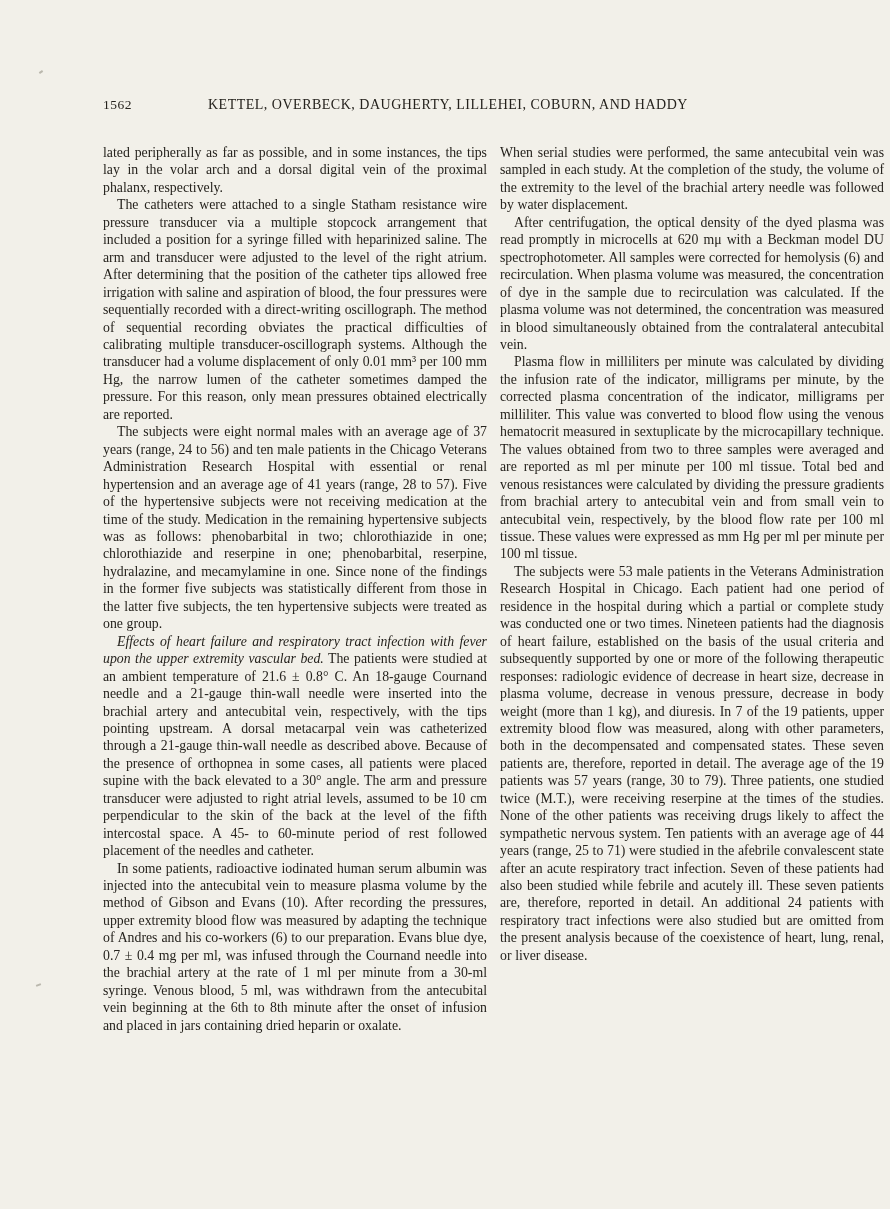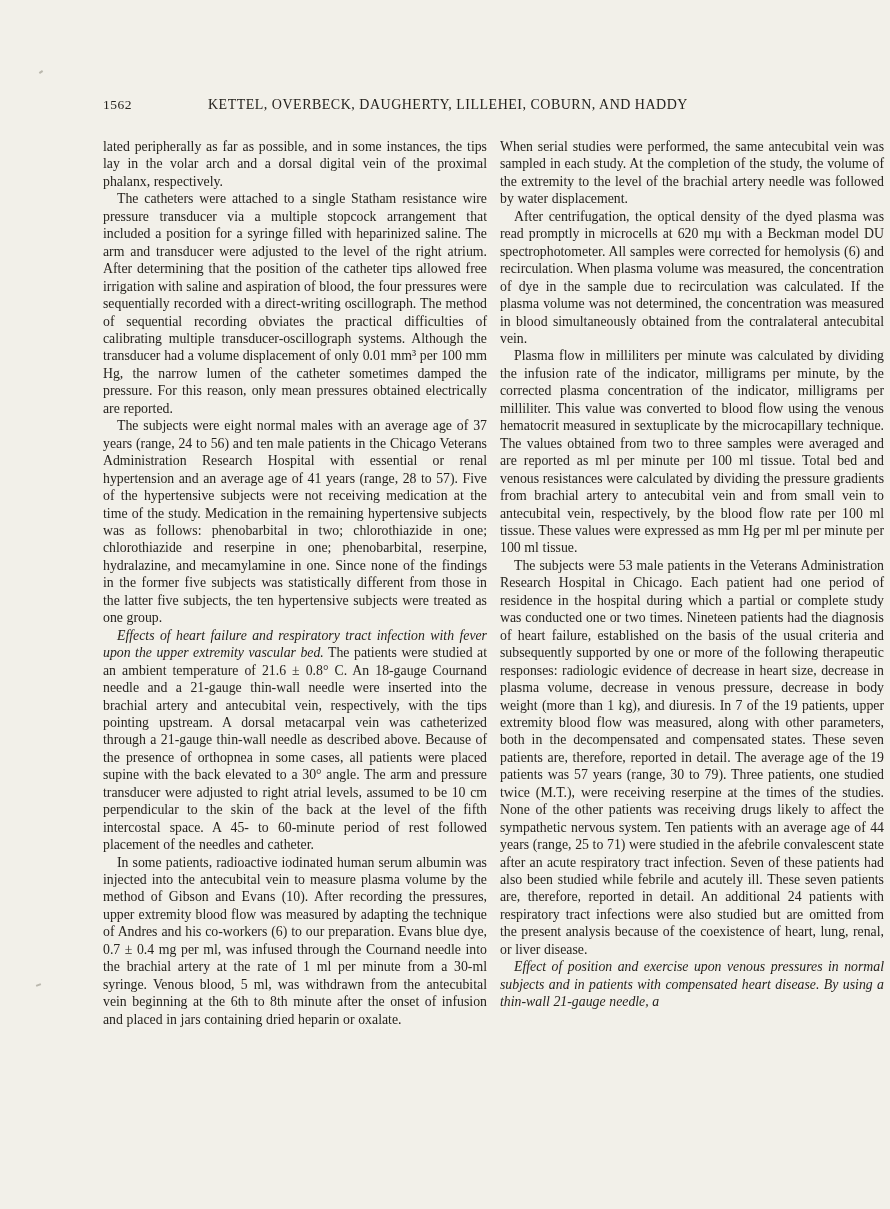--- a/index.html
+++ b/index.html
@@ -33,20 +33,21 @@
     font-size: 14px;
     letter-spacing: 0.5px;
   }
   .columns {
     margin-top: 25px;
     display: flex;
     justify-content: space-between;
   }
   .column {
     width: 384px;
+    margin-top: 6px;
   }
   .para {
     margin: 0;
     font-size: 13.8px;
     line-height: 17.45px;
     text-align: justify;
     hyphens: auto;
     -webkit-hyphens: auto;
     word-spacing: 0.2px;
   }
@@ -86,16 +87,15 @@
         <p class="para indent">The catheters were attached to a single Statham resistance wire pressure transducer via a multiple stopcock arrangement that included a position for a syringe filled with heparinized saline. The arm and transducer were adjusted to the level of the right atrium. After determining that the position of the catheter tips allowed free irrigation with saline and aspiration of blood, the four pressures were sequentially recorded with a direct-writing oscillograph. The method of sequential recording obviates the practical difficulties of calibrating multiple transducer-oscillograph systems. Although the transducer had a volume displacement of only 0.01 mm³ per 100 mm Hg, the narrow lumen of the catheter sometimes damped the pressure. For this reason, only mean pressures obtained electrically are reported.</p>
         <p class="para indent">The subjects were eight normal males with an average age of 37 years (range, 24 to 56) and ten male patients in the Chicago Veterans Administration Research Hospital with essential or renal hypertension and an average age of 41 years (range, 28 to 57). Five of the hypertensive subjects were not receiving medication at the time of the study. Medication in the remaining hypertensive subjects was as follows: phenobarbital in two; chlorothiazide in one; chlorothiazide and reserpine in one; phenobarbital, reserpine, hydralazine, and mecamylamine in one. Since none of the findings in the former five subjects was statistically different from those in the latter five subjects, the ten hypertensive subjects were treated as one group.</p>
         <p class="para indent"><em>Effects of heart failure and respiratory tract infection with fever upon the upper extremity vascular bed.</em> The patients were studied at an ambient temperature of 21.6 ± 0.8° C.  An 18-gauge Cournand needle and a 21-gauge thin-wall needle were inserted into the brachial artery and antecubital vein, respectively, with the tips pointing upstream.  A dorsal metacarpal vein was catheterized through a 21-gauge thin-wall needle as described above. Because of the presence of orthopnea in some cases, all patients were placed supine with the back elevated to a 30° angle.  The arm and pressure transducer were adjusted to right atrial levels, assumed to be 10 cm perpendicular to the skin of the back at the level of the fifth intercostal space.  A 45- to 60-minute period of rest followed placement of the needles and catheter.</p>
         <p class="para indent">In some patients, radioactive iodinated human serum albumin was injected into the antecubital vein to measure plasma volume by the method of Gibson and Evans (10).  After recording the pressures, upper extremity blood flow was measured by adapting the technique of Andres and his co-workers (6) to our preparation. Evans blue dye, 0.7 ± 0.4 mg per ml, was infused through the Cournand needle into the brachial artery at the rate of 1 ml per minute from a 30-ml syringe.  Venous blood, 5 ml, was withdrawn from the antecubital vein beginning at the 6th to 8th minute after the onset of infusion and placed in jars containing dried heparin or oxalate.</p>
       </div>
     <div class="column" id="col-right">
         <p class="para">When serial studies were performed, the same antecubital vein was sampled in each study.  At the completion of the study, the volume of the extremity to the level of the brachial artery needle was followed by water displacement.</p>
         <p class="para indent">After centrifugation, the optical density of the dyed plasma was read promptly in microcells at 620 mμ with a Beckman model DU spectrophotometer.  All samples were corrected for hemolysis (6) and recirculation. When plasma volume was measured, the concentration of dye in the sample due to recirculation was calculated. If the plasma volume was not determined, the concentration was measured in blood simultaneously obtained from the contralateral antecubital vein.</p>
         <p class="para indent">Plasma flow in milliliters per minute was calculated by dividing the infusion rate of the indicator, milligrams per minute, by the corrected plasma concentration of the indicator, milligrams per milliliter.  This value was converted to blood flow using the venous hematocrit measured in sextuplicate by the microcapillary technique. The values obtained from two to three samples were averaged and are reported as ml per minute per 100 ml tissue.  Total bed and venous resistances were calculated by dividing the pressure gradients from brachial artery to antecubital vein and from small vein to antecubital vein, respectively, by the blood flow rate per 100 ml tissue. These values were expressed as mm Hg per ml per minute per 100 ml tissue.</p>
         <p class="para indent">The subjects were 53 male patients in the Veterans Administration Research Hospital in Chicago.  Each patient had one period of residence in the hospital during which a partial or complete study was conducted one or two times.  Nineteen patients had the diagnosis of heart failure, established on the basis of the usual criteria and subsequently supported by one or more of the following therapeutic responses: radiologic evidence of decrease in heart size, decrease in plasma volume, decrease in venous pressure, decrease in body weight (more than 1 kg), and diuresis.  In 7 of the 19 patients, upper extremity blood flow was measured, along with other parameters, both in the decompensated and compensated states. These seven patients are, therefore, reported in detail. The average age of the 19 patients was 57 years (range, 30 to 79).  Three patients, one studied twice (M.T.), were receiving reserpine at the times of the studies. None of the other patients was receiving drugs likely to affect the sympathetic nervous system.  Ten patients with an average age of 44 years (range, 25 to 71) were studied in the afebrile convalescent state after an acute respiratory tract infection.  Seven of these patients had also been studied while febrile and acutely ill.  These seven patients are, therefore, reported in detail.  An additional 24 patients with respiratory tract infections were also studied but are omitted from the present analysis because of the coexistence of heart, lung, renal, or liver disease.</p>
-        <p class="para indent italic">Effect of position and exercise upon venous pressures in normal subjects and in patients with compensated heart disease.  By using a thin-wall 21-gauge needle, a</p>
       </div>
   </div>
 </div>
 
 </body></html>

